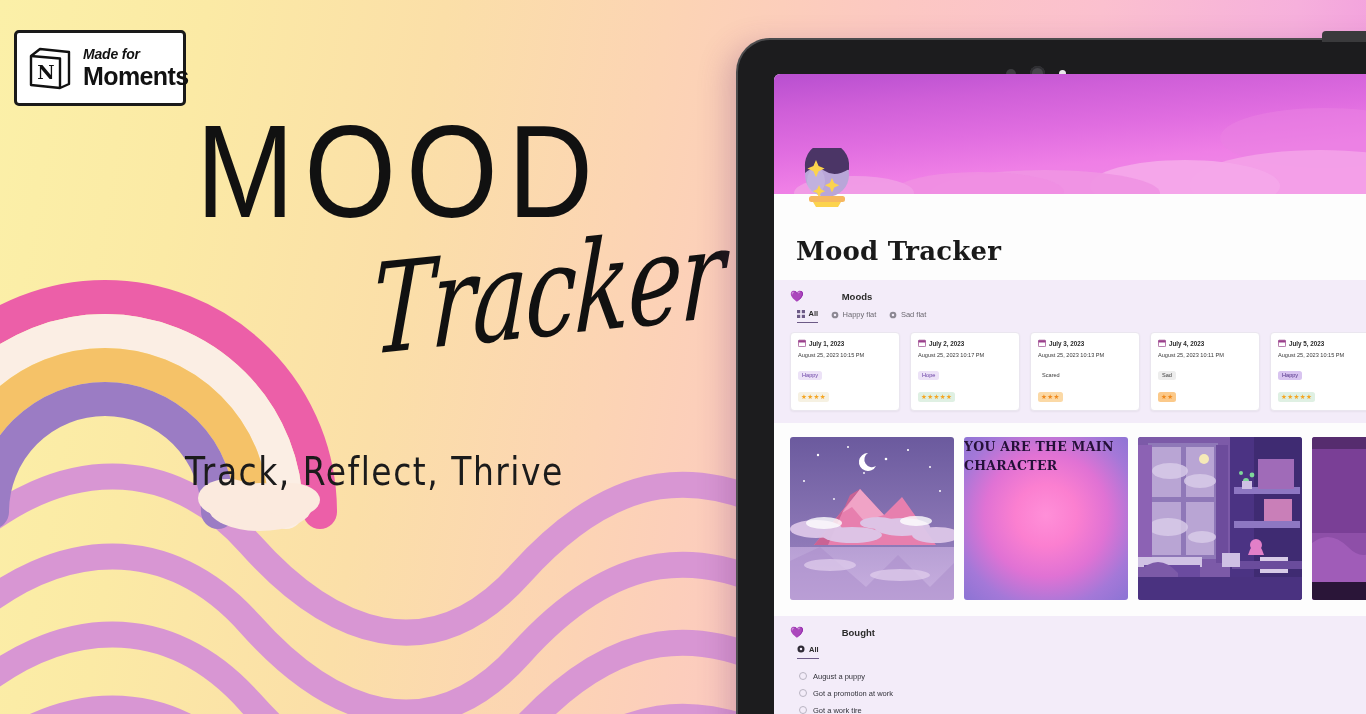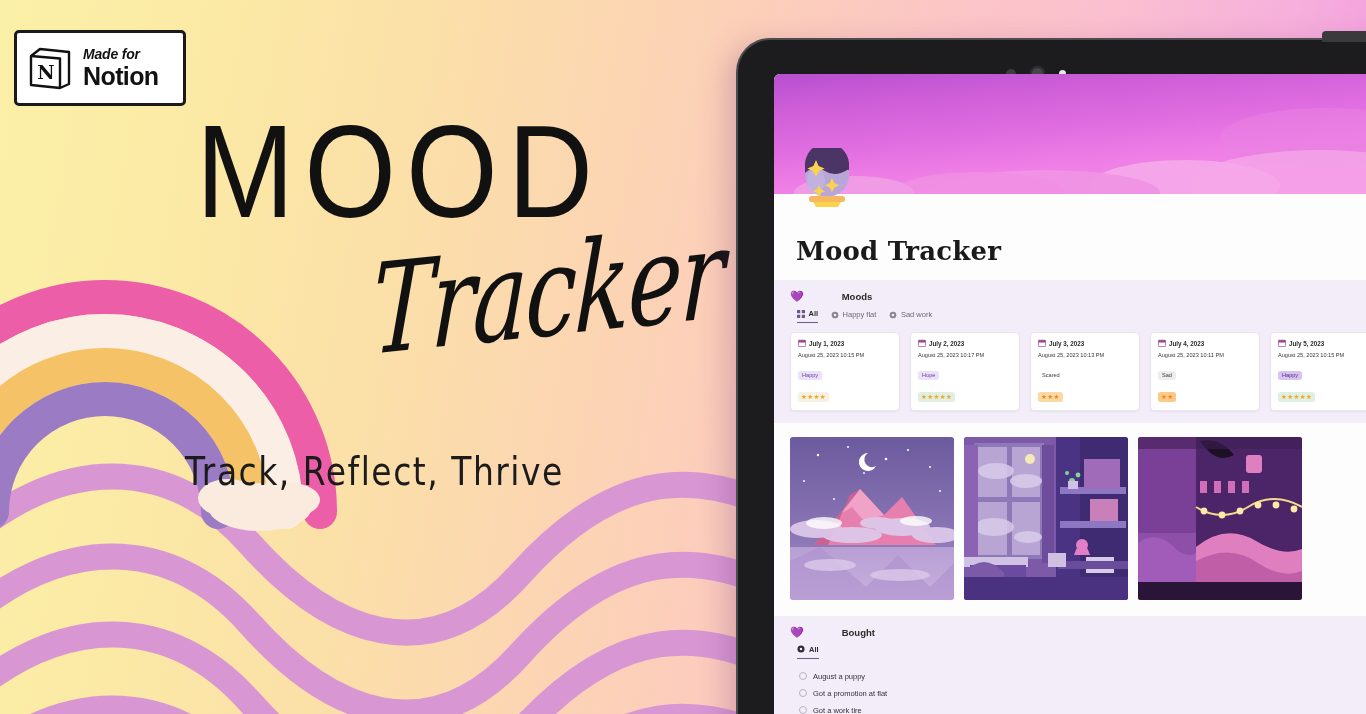--- a/index.html
+++ b/index.html
@@ -178,21 +178,21 @@
 <div class="notion-badge">
   <span class="notion-logo">
     <svg viewBox="0 0 46 46" width="46" height="46">
       <path d="M4 11 L13 4 L42 7 L42 39 L33 43 L4 40 Z" fill="#fff" stroke="#111" stroke-width="2.4" stroke-linejoin="round"></path>
       <path d="M4 11 L33 13.5 L33 43" fill="none" stroke="#111" stroke-width="2.4" stroke-linejoin="round"></path>
       <text x="19" y="34" font-family="DejaVu Serif, serif" font-size="19" font-weight="700" fill="#111" text-anchor="middle">N</text>
     </svg>
   </span>
   <span class="notion-txt">
     <div class="made">Made for</div>
-    <div class="name">Notion</div>
+    <div class="name">Moments</div>
   </span>
 </div>
 
 <div class="mood-word">MOOD</div>
 <div class="tracker-word">Tracker</div>
 <div class="tagline">Track, Reflect, Thrive</div>
 
 <div class="tablet">
   <div class="tablet-nub"></div>
   <div class="cam-row">
@@ -249,21 +249,21 @@
               <circle cx="5" cy="5" r="4.2" fill="#8b8792"></circle>
                 <circle cx="5" cy="5" r="1.6" fill="#f3ecf9"></circle>
             </svg>
             <span>Happy flat</span>
           </div>
           <div class="db-tab">
             <svg class="tab-ico" viewBox="0 0 10 10">
               <circle cx="5" cy="5" r="4.2" fill="#8b8792"></circle>
                 <circle cx="5" cy="5" r="1.6" fill="#f3ecf9"></circle>
             </svg>
-            <span>Sad work</span>
+            <span>Sad flat</span>
           </div>
         </div>
 
         <div class="cards">
           <div class="mcard">
             <div class="mc-top">
               <svg class="mc-cal" viewBox="0 0 10 10">
                 <rect x=".5" y="1.5" width="9" height="8" rx="1" fill="#fff" stroke="#9b4b8f" stroke-width="1"></rect>
                 <rect x=".5" y="1.5" width="9" height="3" rx="1" fill="#9b3f8c"></rect>
               </svg>
@@ -370,20 +370,25 @@
                 <ellipse cx="126" cy="84" rx="16" ry="5"></ellipse>
             </g>
             <path d="M30 110 L76 150 L108 118 L140 150 L164 126 L164 163 L0 163 L0 124 Z" fill="#a98cc9" opacity=".5"></path>
             <g fill="#e0cdec" opacity=".75">
               <ellipse cx="40" cy="128" rx="26" ry="6"></ellipse>
                 <ellipse cx="110" cy="138" rx="30" ry="6"></ellipse>
             </g>
           </svg>
         </div>
 
+        <div class="gimg">
+          <div class="inner mainchar">
+            <span>YOU ARE THE MAIN CHARACTER</span>
+          </div>
+        </div>
 
         <div class="gimg">
           <svg viewBox="0 0 164 163" preserveAspectRatio="none">
             <rect width="164" height="163" fill="#5a3f96"></rect>
             <rect x="0" y="0" width="92" height="163" fill="#7c5aa8"></rect>
             <rect x="12" y="8" width="66" height="112" fill="#b9a5d4"></rect>
             <rect x="12" y="8" width="66" height="112" fill="none" stroke="#8f78b8" stroke-width="4"></rect>
             <rect x="12" y="60" width="66" height="5" fill="#8f78b8"></rect>
             <rect x="43" y="8" width="5" height="112" fill="#8f78b8"></rect>
             <g fill="#d8cbe8" opacity=".85">
@@ -466,21 +471,21 @@
             <span>All</span>
           </div>
         </div>
         <div class="mo-list">
           <div class="mo-item">
             <span class="mo-chk"></span>
             <span>August a puppy</span>
           </div>
           <div class="mo-item">
             <span class="mo-chk"></span>
-            <span>Got a promotion at flat</span>
+            <span>Got a promotion at work</span>
           </div>
           <div class="mo-item">
             <span class="mo-chk"></span>
             <span>Got a work tire</span>
           </div>
 
         </div>
       </div>
 
     </div>

